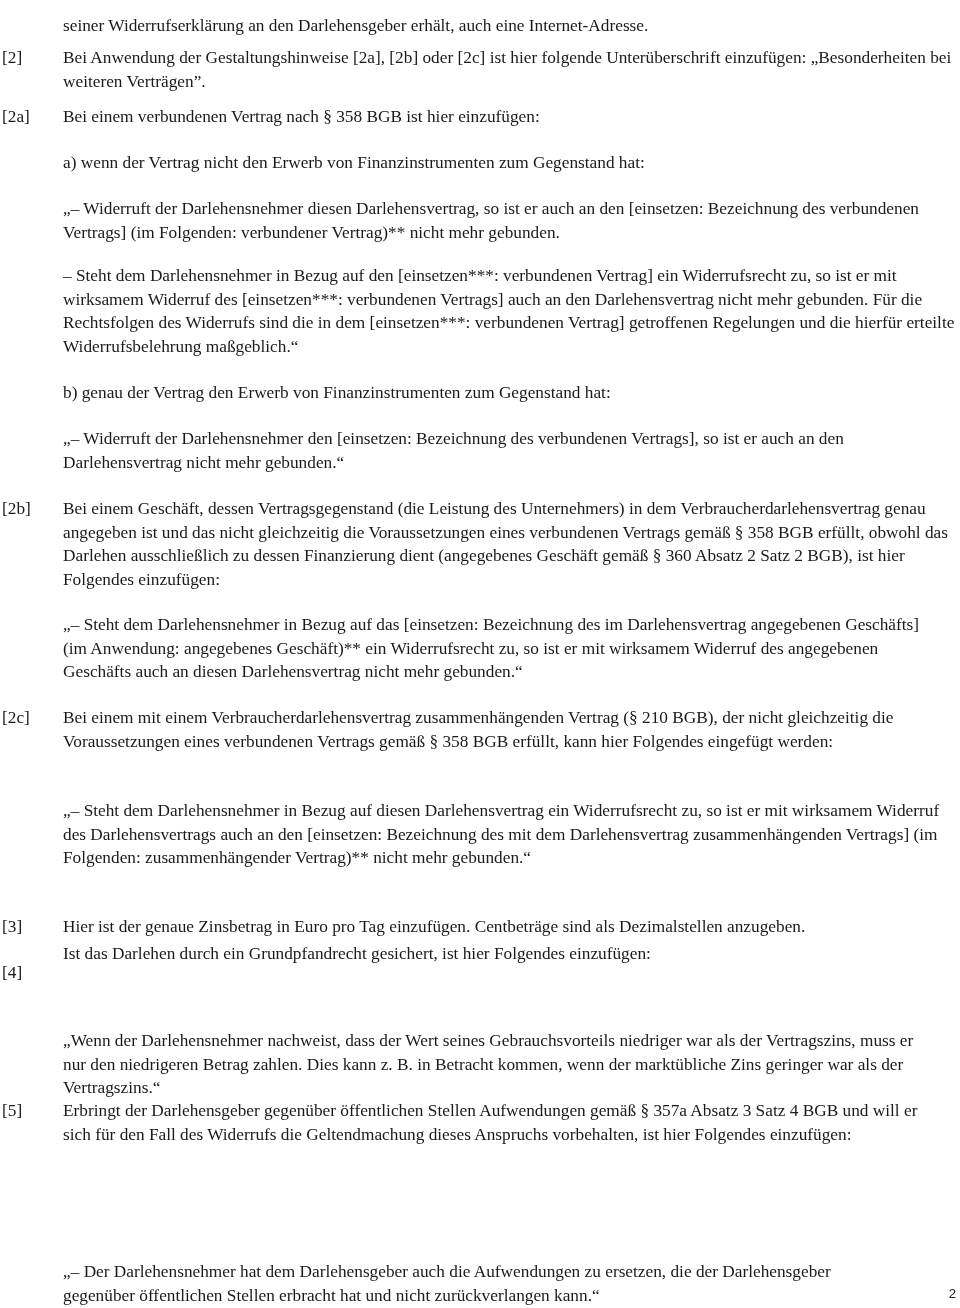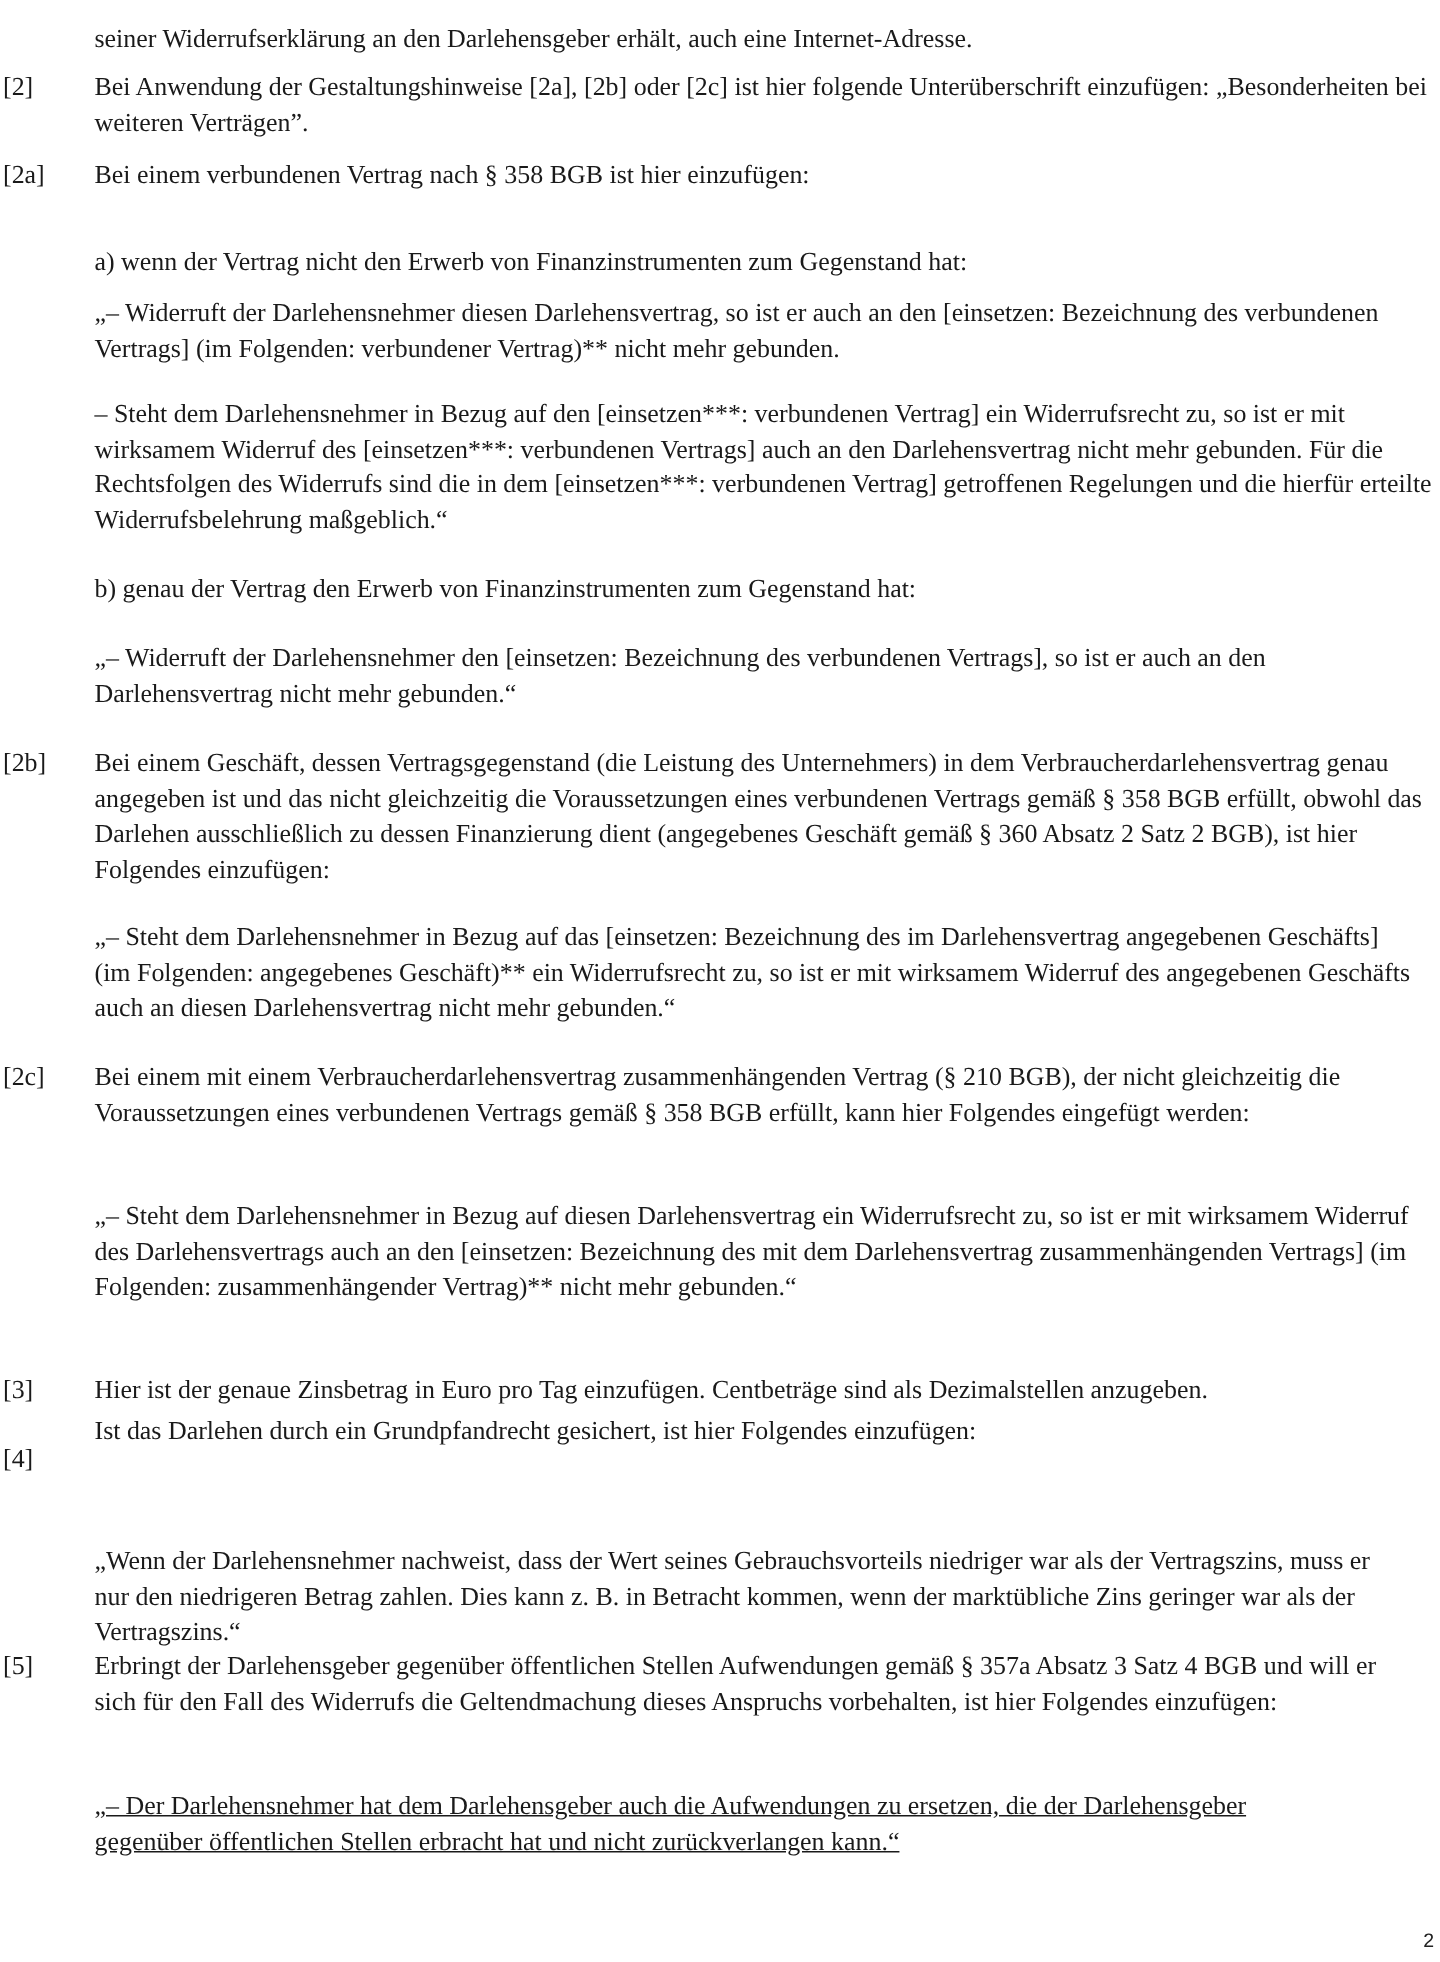--- a/index.html
+++ b/index.html
@@ -17,39 +17,39 @@
 
 <div>
 
   <div class="blk" style="top:2px;margin-top:12px;">seiner Widerrufserklärung an den Darlehensgeber erhält, auch eine Internet-Adresse.</div>
 
   <div class="lbl" style="top:46px;">[2]</div>
   <div class="blk" style="top:46px;width:895px;">Bei Anwendung der Gestaltungshinweise [2a], [2b] oder [2c] ist hier folgende Unterüberschrift einzufügen: „Besonderheiten bei weiteren Verträgen”.</div>
 
   <div class="lbl" style="top:105px;">[2a]</div>
   <div class="blk" style="top:105px;">Bei einem verbundenen Vertrag nach § 358 BGB ist hier einzufügen:</div>
-  <div class="blk" style="top:151px;margin-top:12px;">a) wenn der Vertrag nicht den Erwerb von Finanzinstrumenten zum Gegenstand hat:</div>
+  <div class="blk" style="top:151px;">a) wenn der Vertrag nicht den Erwerb von Finanzinstrumenten zum Gegenstand hat:</div>
   <div class="blk" style="top:197px;width:880px;">„– Widerruft der Darlehensnehmer diesen Darlehensvertrag, so ist er auch an den [einsetzen: Bezeichnung des verbundenen Vertrags] (im Folgenden: verbundener Vertrag)** nicht mehr gebunden.</div>
   <div class="blk" style="top:264px;width:892px;text-indent:0;">– Steht dem Darlehensnehmer in Bezug auf den [einsetzen***: verbundenen Vertrag] ein Widerrufsrecht zu, so ist er mit wirksamem Widerruf des [einsetzen***: verbundenen Vertrags] auch an den Darlehensvertrag nicht mehr gebunden. Für die Rechtsfolgen des Widerrufs sind die in dem [einsetzen***: verbundenen Vertrag] getroffenen Regelungen und die hierfür erteilte Widerrufsbelehrung maßgeblich.“</div>
   <div class="blk" style="top:381px;">b) genau der Vertrag den Erwerb von Finanzinstrumenten zum Gegenstand hat:</div>
   <div class="blk" style="top:427px;width:895px;">„– Widerruft der Darlehensnehmer den [einsetzen: Bezeichnung des verbundenen Vertrags], so ist er auch an den Darlehensvertrag nicht mehr gebunden.“</div>
 
   <div class="lbl" style="top:497px;">[2b]</div>
   <div class="blk" style="top:497px;width:895px;">Bei einem Geschäft, dessen Vertragsgegenstand (die Leistung des Unternehmers) in dem Verbraucherdarlehensvertrag genau angegeben ist und das nicht gleichzeitig die Voraussetzungen eines verbundenen Vertrags gemäß § 358 BGB erfüllt, obwohl das Darlehen ausschließlich zu dessen Finanzierung dient (angegebenes Geschäft gemäß § 360 Absatz 2 Satz 2 BGB), ist hier Folgendes einzufügen:</div>
-  <div class="blk" style="top:613px;width:880px;">„– Steht dem Darlehensnehmer in Bezug auf das [einsetzen: Bezeichnung des im Darlehensvertrag angegebenen Geschäfts] (im Folgenden: angegebenes Geschäft)** ein Widerrufsrecht zu, so ist er mit wirksamem Widerruf des angegebenen Geschäfts auch an diesen Darlehensvertrag nicht mehr gebunden.“</div>
+  <div class="blk" style="top:613px;width:880px;">„– Steht dem Darlehensnehmer in Bezug auf das [einsetzen: Bezeichnung des im Darlehensvertrag angegebenen Geschäfts] (im Anwendung: angegebenes Geschäft)** ein Widerrufsrecht zu, so ist er mit wirksamem Widerruf des angegebenen Geschäfts auch an diesen Darlehensvertrag nicht mehr gebunden.“</div>
 
   <div class="lbl" style="top:706px;">[2c]</div>
   <div class="blk" style="top:706px;width:895px;">Bei einem mit einem Verbraucherdarlehensvertrag zusammenhängenden Vertrag (§ 210 BGB), der nicht gleichzeitig die Voraussetzungen eines verbundenen Vertrags gemäß § 358 BGB erfüllt, kann hier Folgendes eingefügt werden:</div>
   <div class="blk" style="top:799px;width:897px;">„– Steht dem Darlehensnehmer in Bezug auf diesen Darlehensvertrag ein Widerrufsrecht zu, so ist er mit wirksamem Widerruf des Darlehensvertrags auch an den [einsetzen: Bezeichnung des mit dem Darlehensvertrag zusammenhängenden Vertrags] (im Folgenden: zusammenhängender Vertrag)** nicht mehr gebunden.“</div>
 
   <div class="lbl" style="top:915px;">[3]</div>
   <div class="blk" style="top:915px;white-space:nowrap;">Hier ist der genaue Zinsbetrag in Euro pro Tag einzufügen. Centbeträge sind als Dezimalstellen anzugeben.</div>
 
   <div class="lbl" style="top:961px;">[4]</div>
   <div class="blk" style="top:942px;">Ist das Darlehen durch ein Grundpfandrecht gesichert, ist hier Folgendes einzufügen:</div>
   <div class="blk" style="top:1029px;width:860px;">„Wenn der Darlehensnehmer nachweist, dass der Wert seines Gebrauchsvorteils niedriger war als der Vertragszins, muss er nur den niedrigeren Betrag zahlen. Dies kann z. B. in Betracht kommen, wenn der marktübliche Zins geringer war als der Vertragszins.“</div>
 
   <div class="lbl" style="top:1099px;">[5]</div>
   <div class="blk" style="top:1099px;width:885px;">Erbringt der Darlehensgeber gegenüber öffentlichen Stellen Aufwendungen gemäß § 357a Absatz 3 Satz 4 BGB und will er sich für den Fall des Widerrufs die Geltendmachung dieses Anspruchs vorbehalten, ist hier Folgendes einzufügen:</div>
-  <div class="blk" style="top:1192px;width:800px;text-decoration:underline;">„– Der Darlehensnehmer hat dem Darlehensgeber auch die Aufwendungen zu ersetzen, die der Darlehensgeber gegenüber öffentlichen Stellen erbracht hat und nicht zurückverlangen kann.“</div>
+  <div class="blk" style="top:1260px;width:800px;">„– Der Darlehensnehmer hat dem Darlehensgeber auch die Aufwendungen zu ersetzen, die der Darlehensgeber gegenüber öffentlichen Stellen erbracht hat und nicht zurückverlangen kann.“</div>
 
   <div class="pagenum">2</div>
 </div>
 
 </body></html>

